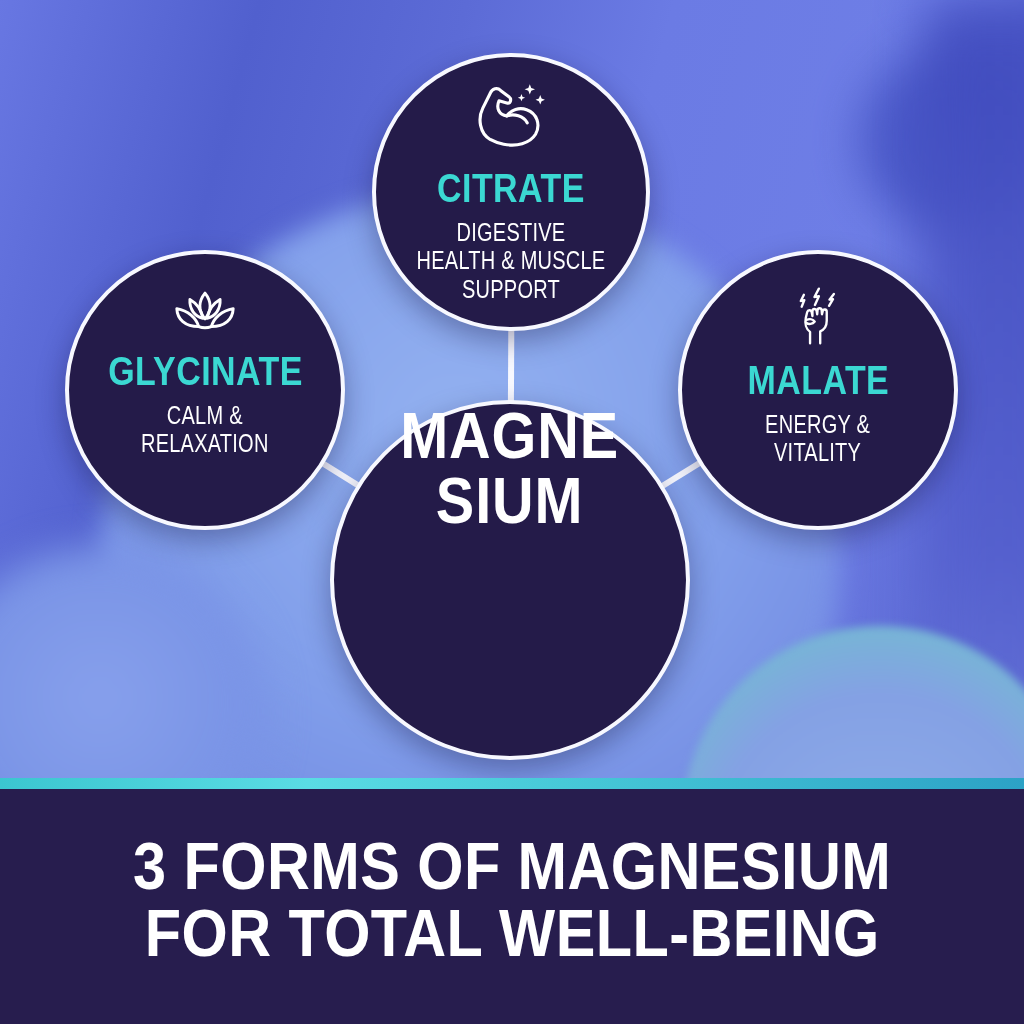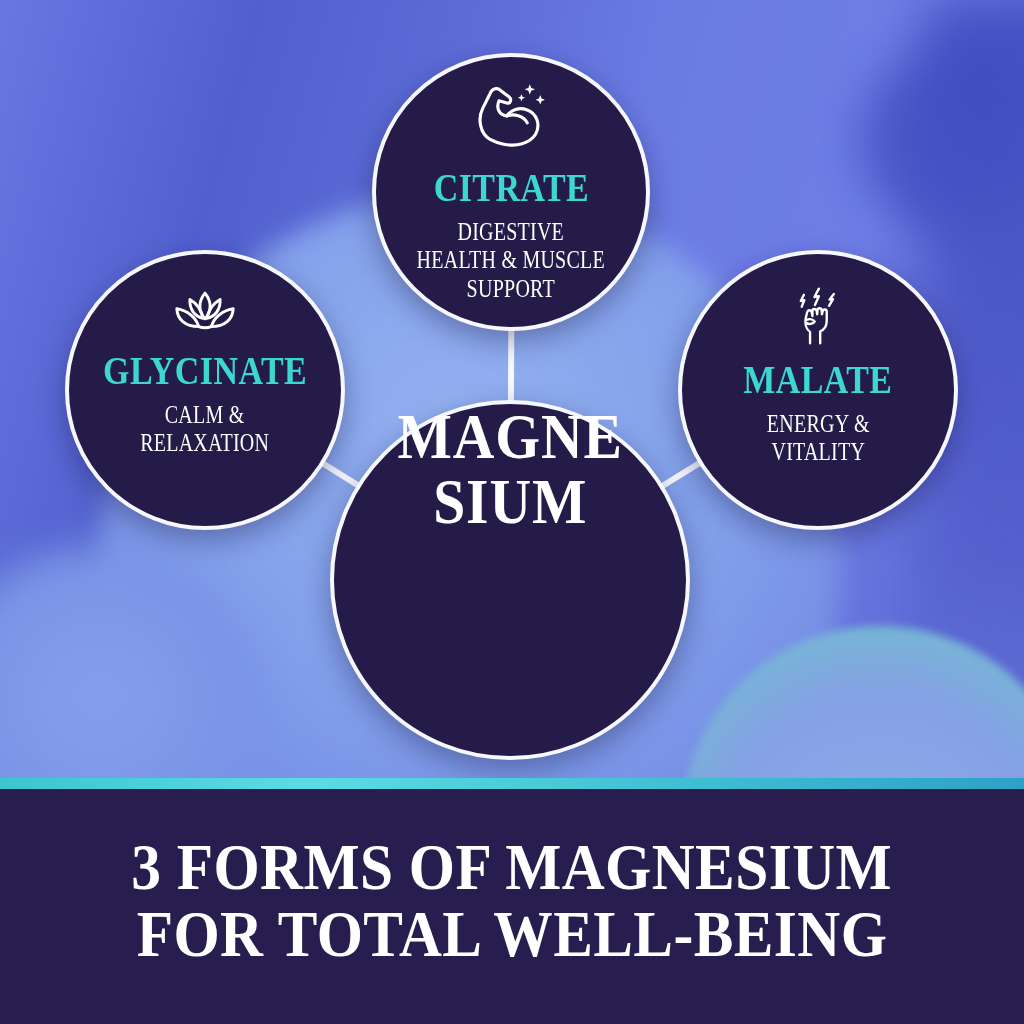--- a/index.html
+++ b/index.html
@@ -1,18 +1,18 @@
 <!DOCTYPE html>
 <html style="--accent_cyan: #3BD8D2; --node_fill: #241B49; --node_border: #F7F8FF; --banner_background: #271D4E; --teal_strip: #45CBD4; --background_blue: #6577E0; --text_white: #FFFFFF;"><head>
 <meta charset="utf-8">
 <style>
   html,body { margin:0; padding:0; background:#1a1538; }
   .stage {
     position:relative; width:1024px; height:1024px; overflow:hidden;
-    font-family:Liberation Serif, serif;
+    font-family:Liberation Sans, sans-serif;
     background:linear-gradient(105deg,#6877E2 0%,#5160CE 20%,#5C6BD6 36%,#6B7BE4 52%,#6E7EE6 72%,#5460CC 92%,#4A55C2 100%);
   }
   
   .sphere { position:absolute; border-radius:50%; }
   .sphere-main-light {
     left:100px; top:190px; width:740px; height:740px;
     background:radial-gradient(circle at 48% 32%, #93B1F0 0%, #809DEA 48%, #7289E2 78%, #6C81DE 100%);
     filter:blur(13px);
   }
   .sphere-top-right {

